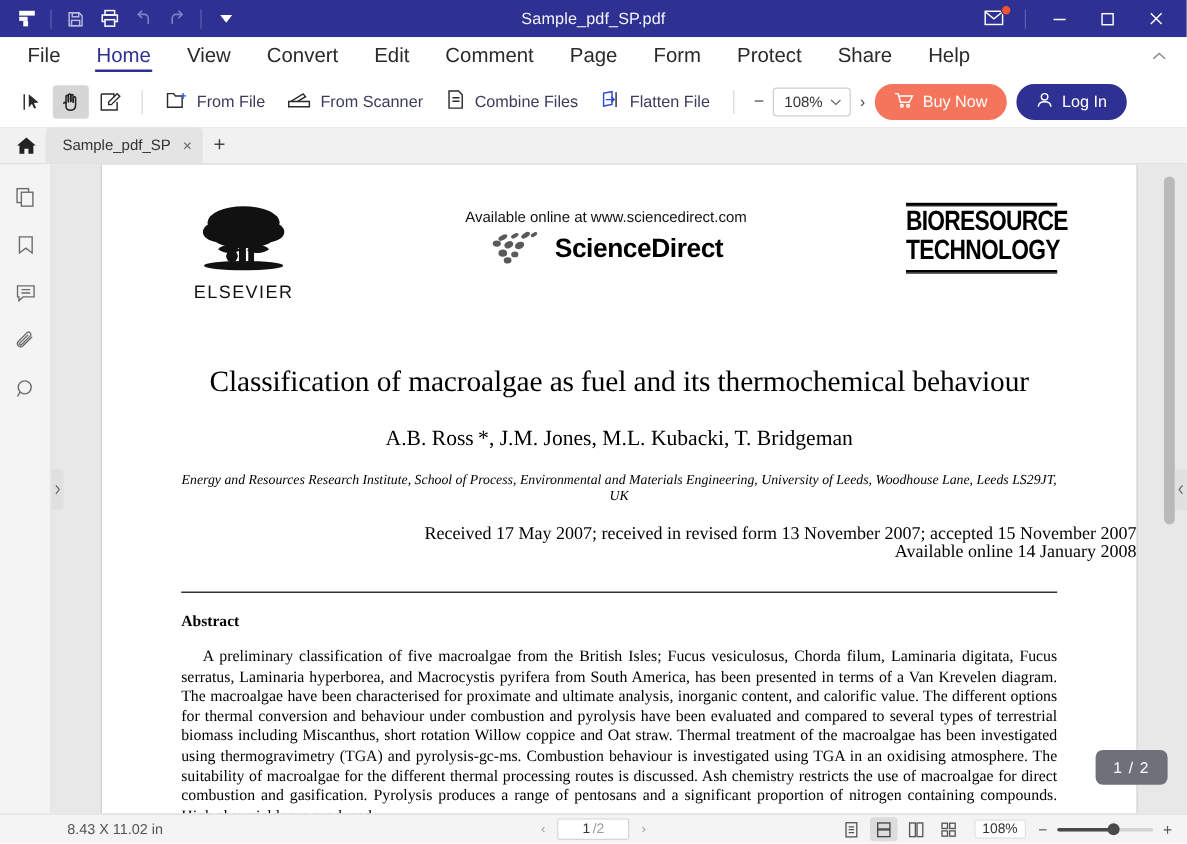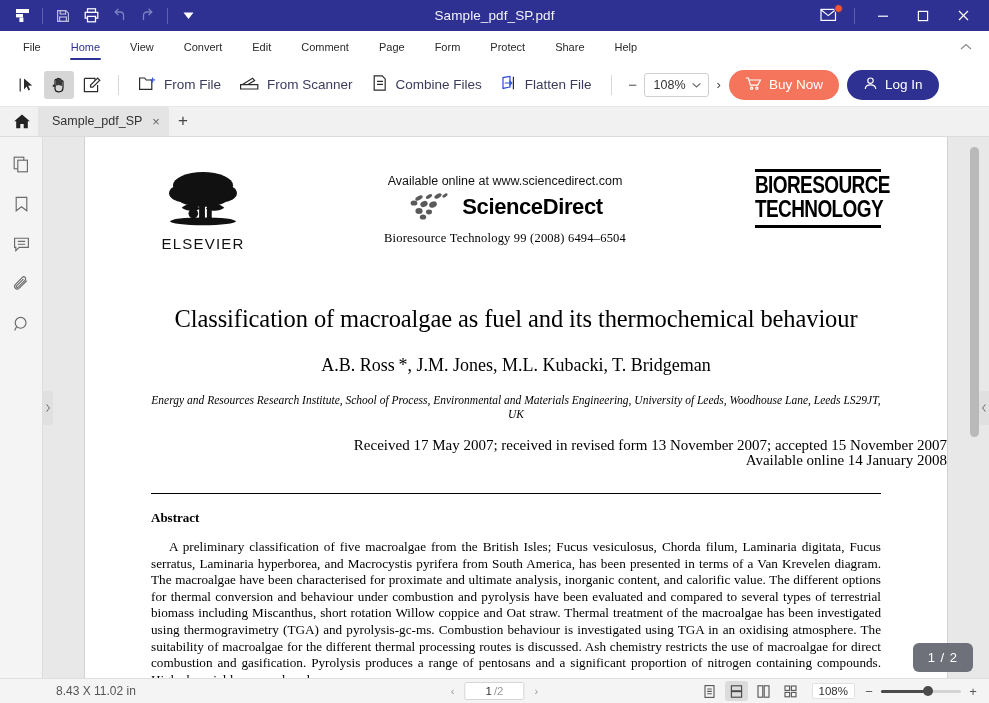--- a/index.html
+++ b/index.html
@@ -49,21 +49,21 @@
   .menubar {
     height: 32px; flex: 0 0 32px;
     background: #ffffff;
     display: flex; align-items: stretch;
     padding-left: 8px;
     position: relative;
   }
   .menu-item {
     display: flex; align-items: center; justify-content: center;
     padding: 11px 15px;
-    font-size: 11px; color: #2a2a2a;
+    font-size: 17px; color: #2a2a2a;
     position: relative;
     white-space: nowrap;
   }
   .menu-item.active { color: #2e3192; }
   .menu-item.active::after {
     content: ""; position: absolute; left: 14px; right: 14px; bottom: 3px;
     height: 2px; background: #2e3192; border-radius: 1px;
   }
   .collapse-chev {
     margin-left: auto; display:flex; align-items:center; padding: 0 16px 0 0; color: #777;
@@ -191,21 +191,21 @@
   .doc-dates { text-align: right; font-size: 15px; margin-top: 17px; line-height: 15px; }
   .hr-rule { border-top: 1.6px solid #000; margin: 25px 66px 0 66px; }
   .abs-h { font-weight: bold; font-size: 13px; margin: 16px 66px 0 66px; }
   .abs-p {
     margin: 13px 66px 0 66px; font-size: 13.2px; line-height: 16.6px;
     text-align: justify; text-indent: 18px;
   }
 
   
   .page-pill {
-    position: absolute; right: 16px; bottom: 6px;
+    position: absolute; right: 16px; bottom: 24px;
     background: #6e7179; color: #fff; font-size: 13px;
     padding: 7px 15px; border-radius: 6px; letter-spacing: 1px;
     font-family: "Liberation Sans", sans-serif;
   }
   
   .vscroll {
     position: absolute; right: 10px; top: 10px; width: 9px; height: 290px;
     background: #b9b9b9; border-radius: 5px;
   }
 
@@ -526,21 +526,20 @@
                     <ellipse cx="7" cy="11" rx="3.4" ry="2.6"></ellipse>
                     <ellipse cx="17" cy="12" rx="3.8" ry="2.8" transform="rotate(-25 17 12)"></ellipse>
                     <ellipse cx="26" cy="12.5" rx="4" ry="2.9" transform="rotate(-25 26 12.5)"></ellipse>
                     <ellipse cx="12" cy="19" rx="3.6" ry="3"></ellipse>
                     <ellipse cx="22" cy="20" rx="3" ry="2.4"></ellipse>
                     <ellipse cx="16" cy="25" rx="3.2" ry="2.6"></ellipse>
                   </g>
                 </svg>
                 <span class="sd-name">ScienceDirect</span>
               </div>
-              <div class="sd-cite">Bioresource Technology 99 (2008) 6494–6504</div>
             </div>
 
             <div class="brtbox">
               <div class="brt-rule"></div>
               <div class="brt-txt">
                 <div>BIORESOURCE</div>
                 <div>TECHNOLOGY</div>
               </div>
               <div class="brt-rule"></div>
             </div>

